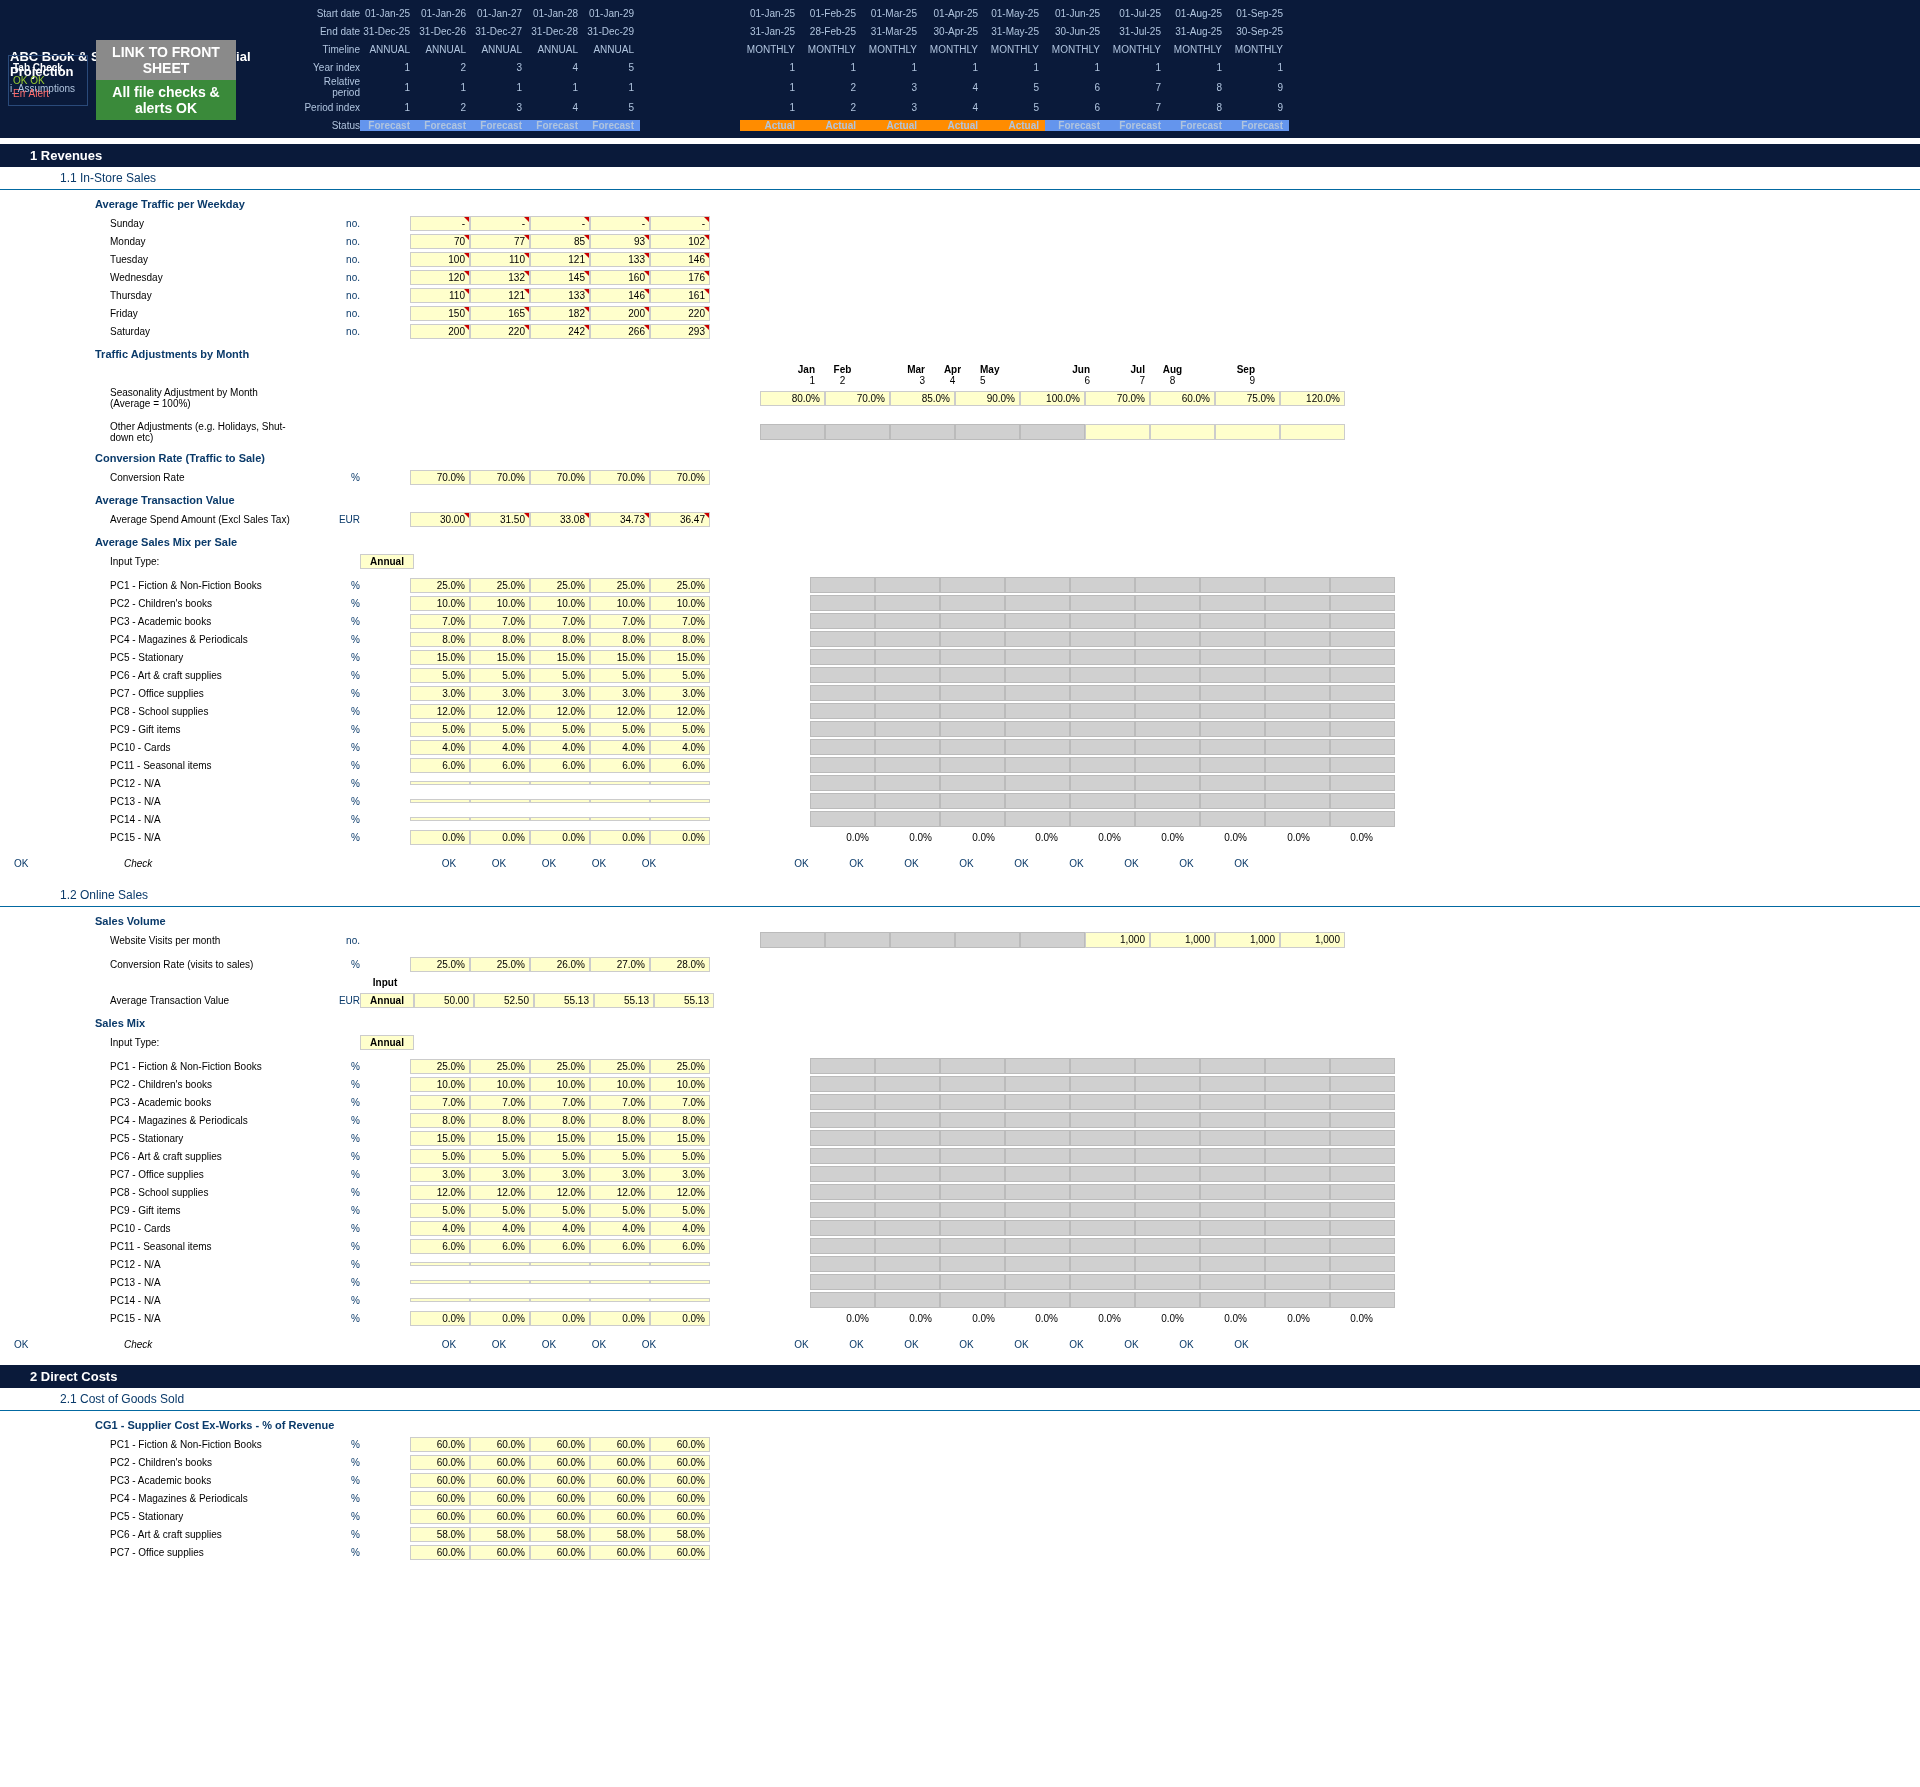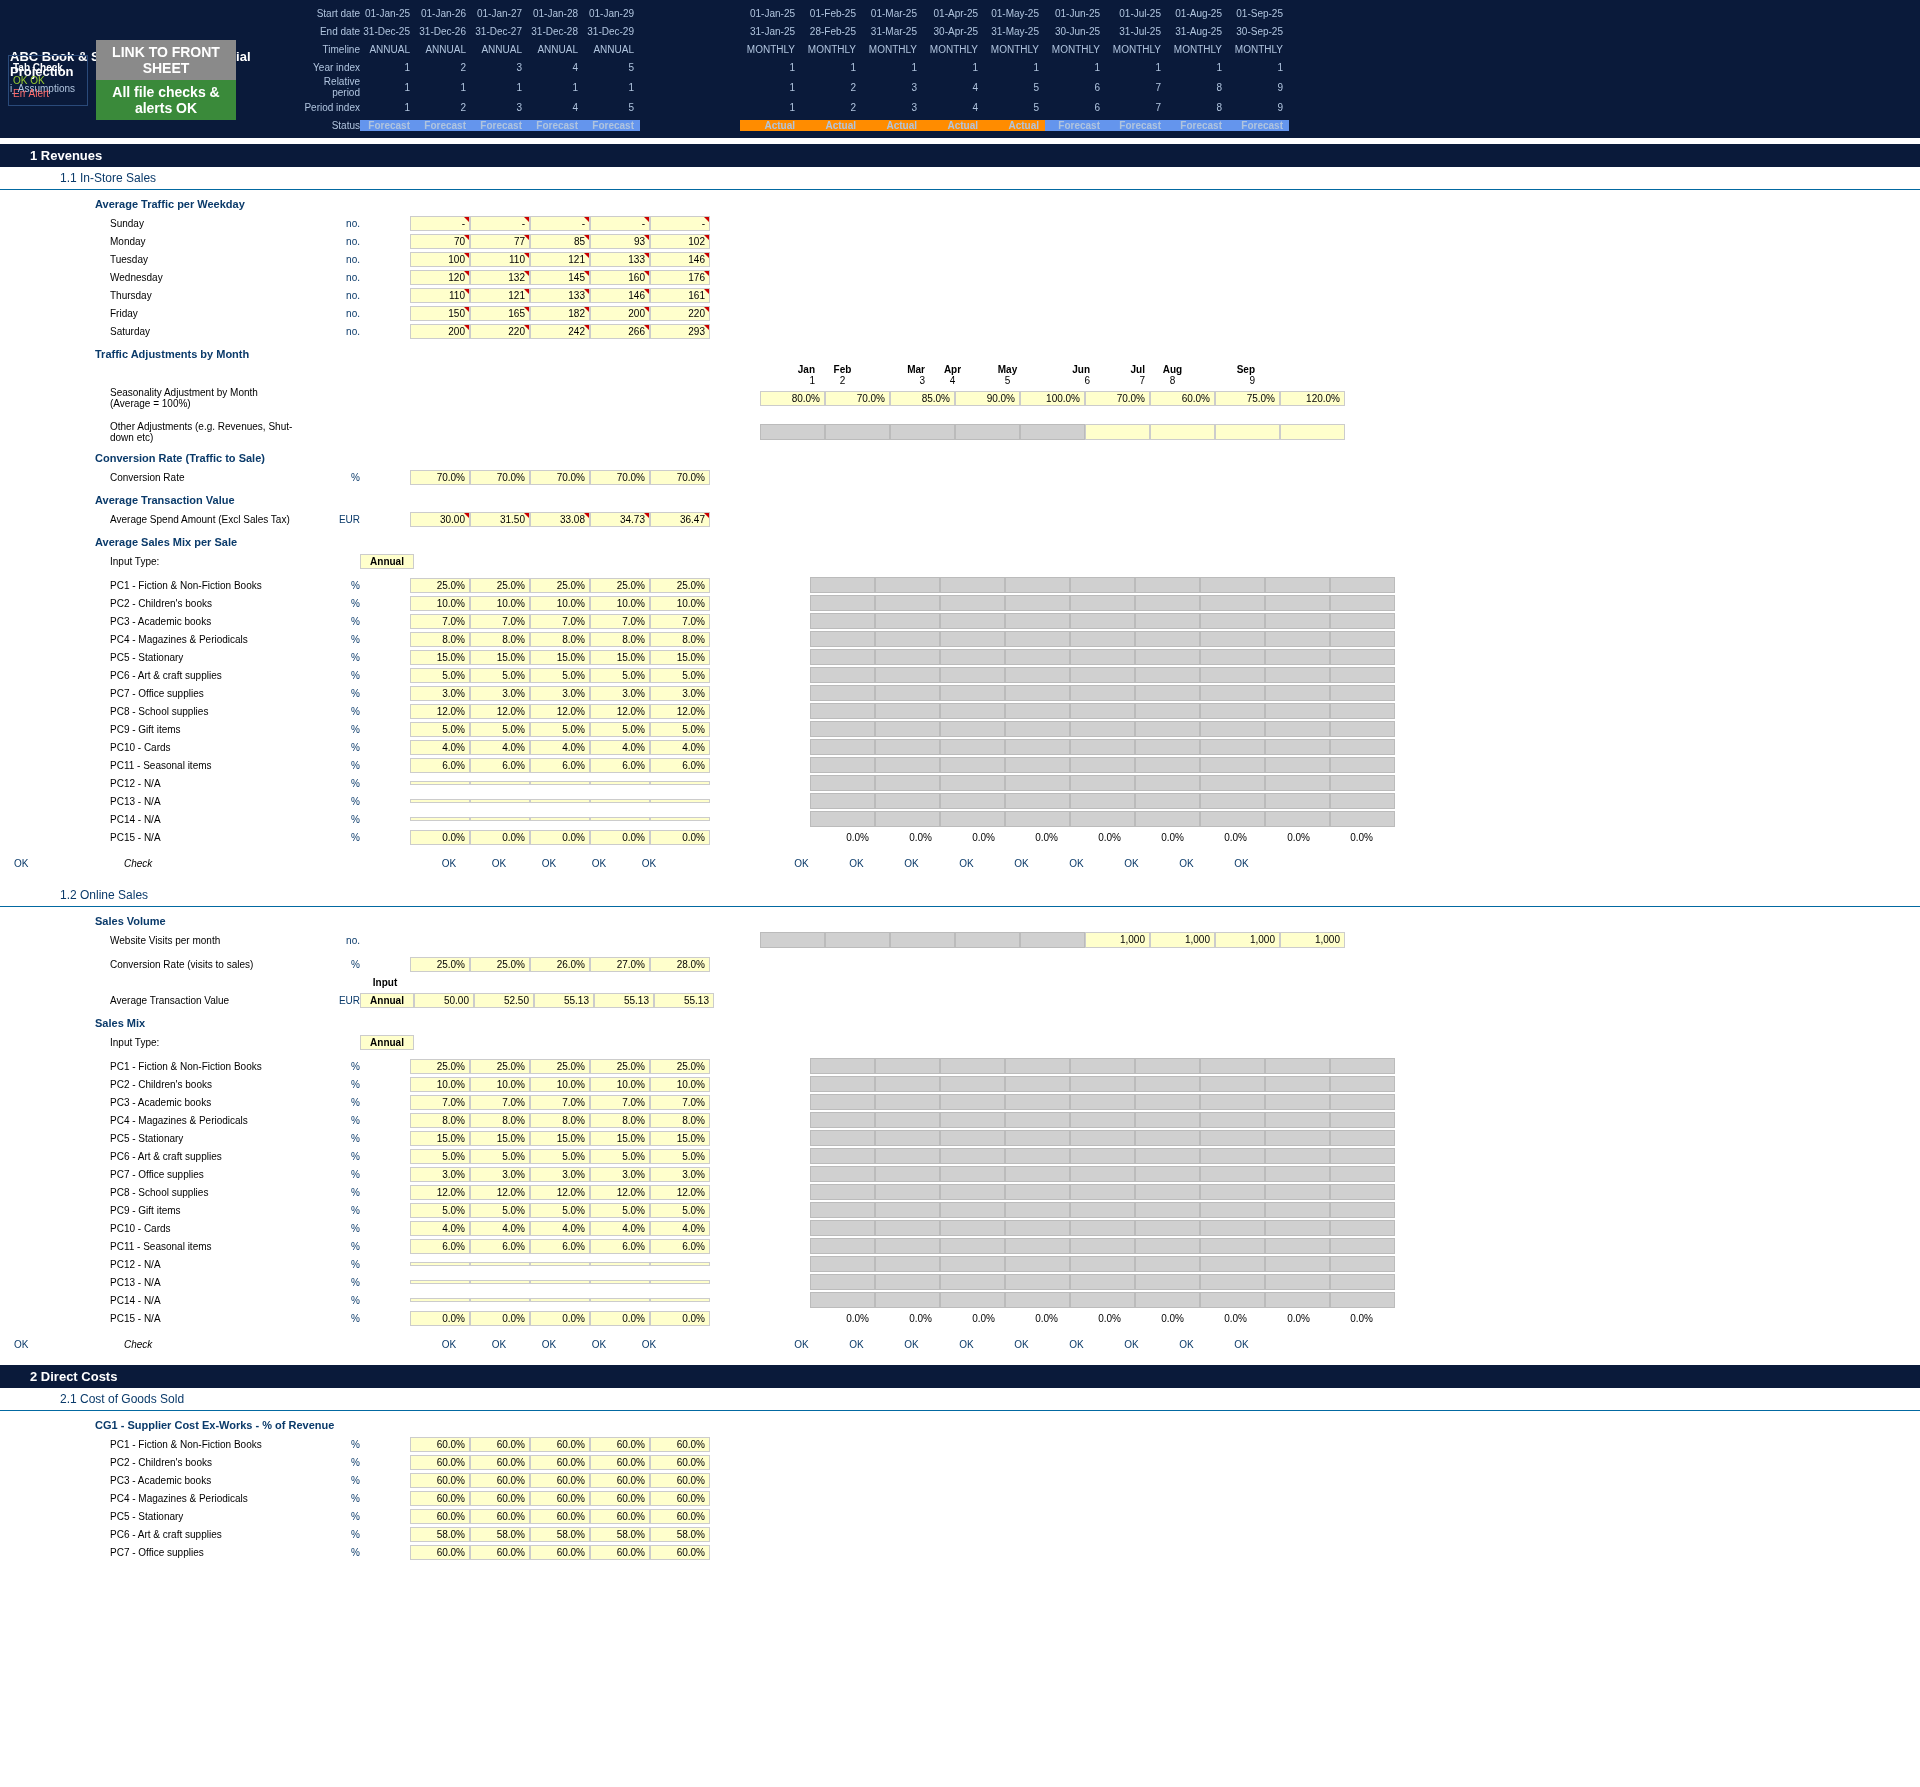--- a/index.html
+++ b/index.html
@@ -286,21 +286,21 @@
     <div class="ca"></div>
     <div class="ca"></div>
     <div class="ca"></div>
     <div class="ca"></div>
  <div class="gap1"></div>
     <div id="months-hdr" style="display:flex">
       <div class="cm" style="text-align:right;font-weight:bold;font-size:10px">Jan<br><span style="font-weight:normal">1</span></div>
       <div class="cm" style="text-align:center;font-weight:bold;font-size:10px">Feb<br><span style="font-weight:normal">2</span></div>
       <div class="cm" style="text-align:right;font-weight:bold;font-size:10px">Mar<br><span style="font-weight:normal">3</span></div>
       <div class="cm" style="text-align:center;font-weight:bold;font-size:10px">Apr<br><span style="font-weight:normal">4</span></div>
-      <div class="cm" style="text-align:center;font-weight:bold;font-size:10px">May<br><span style="font-weight:normal">5</span></div>
+      <div class="cm" style="text-align:left;font-weight:bold;font-size:10px">May<br><span style="font-weight:normal">5</span></div>
       <div class="cm" style="text-align:right;font-weight:bold;font-size:10px">Jun<br><span style="font-weight:normal">6</span></div>
       <div class="cm" style="text-align:right;font-weight:bold;font-size:10px">Jul<br><span style="font-weight:normal">7</span></div>
       <div class="cm" style="text-align:center;font-weight:bold;font-size:10px">Aug<br><span style="font-weight:normal">8</span></div>
       <div class="cm" style="text-align:right;font-weight:bold;font-size:10px">Sep<br><span style="font-weight:normal">9</span></div>
     </div>
 </div>
 <div class="row">
  <div class="c0"></div>
     <div class="c1 item" style="padding-left:0">Seasonality Adjustment by Month  (Average = 100%)</div>
  <div class="c2"></div>
@@ -319,21 +319,21 @@
       <div class="cm cell-y">100.0%</div>
       <div class="cm cell-y">70.0%</div>
       <div class="cm cell-y">60.0%</div>
       <div class="cm cell-y">75.0%</div>
       <div class="cm cell-y">120.0%</div>
     </div>
 </div>
 <div style="height:10px"></div>
 <div class="row">
  <div class="c0"></div>
-    <div class="c1 item" style="padding-left:0">Other Adjustments (e.g. Revenues, Shut-down etc)</div>
+    <div class="c1 item" style="padding-left:0">Other Adjustments (e.g. Holidays, Shut-down etc)</div>
  <div class="c2"></div>
     <div class="c3"></div>
  <div class="ca"></div>
     <div class="ca"></div>
     <div class="ca"></div>
     <div class="ca"></div>
     <div class="ca"></div>
  <div class="gap1"></div>
     <div id="other" style="display:flex">
       <div class="cm cell-g"></div>

